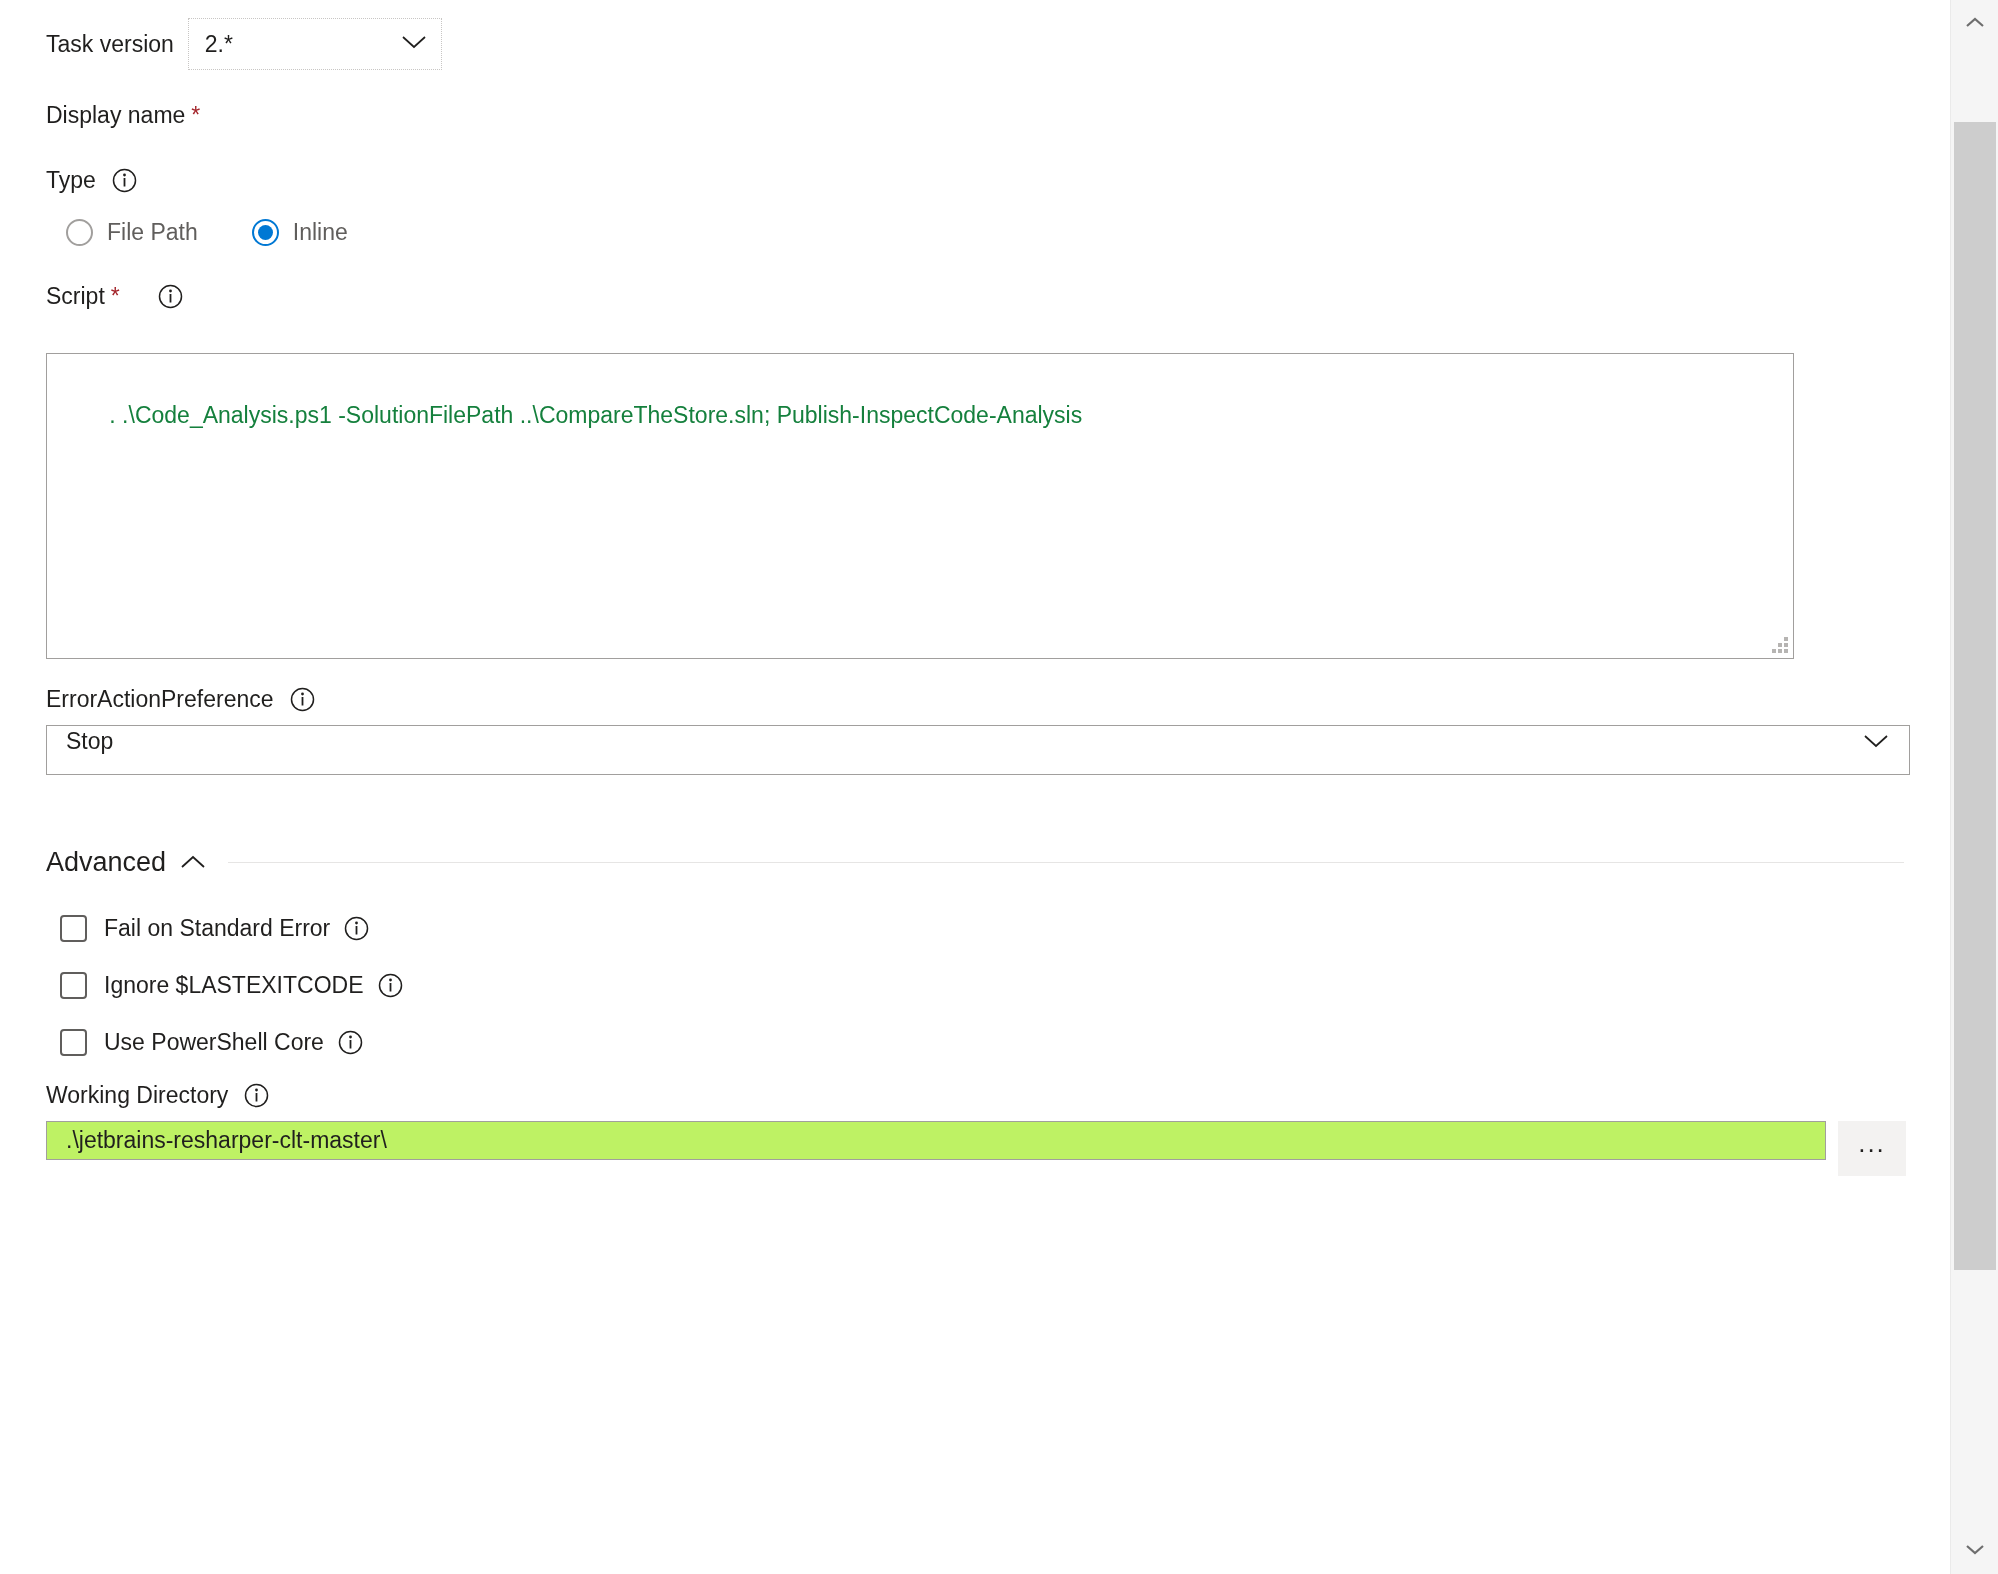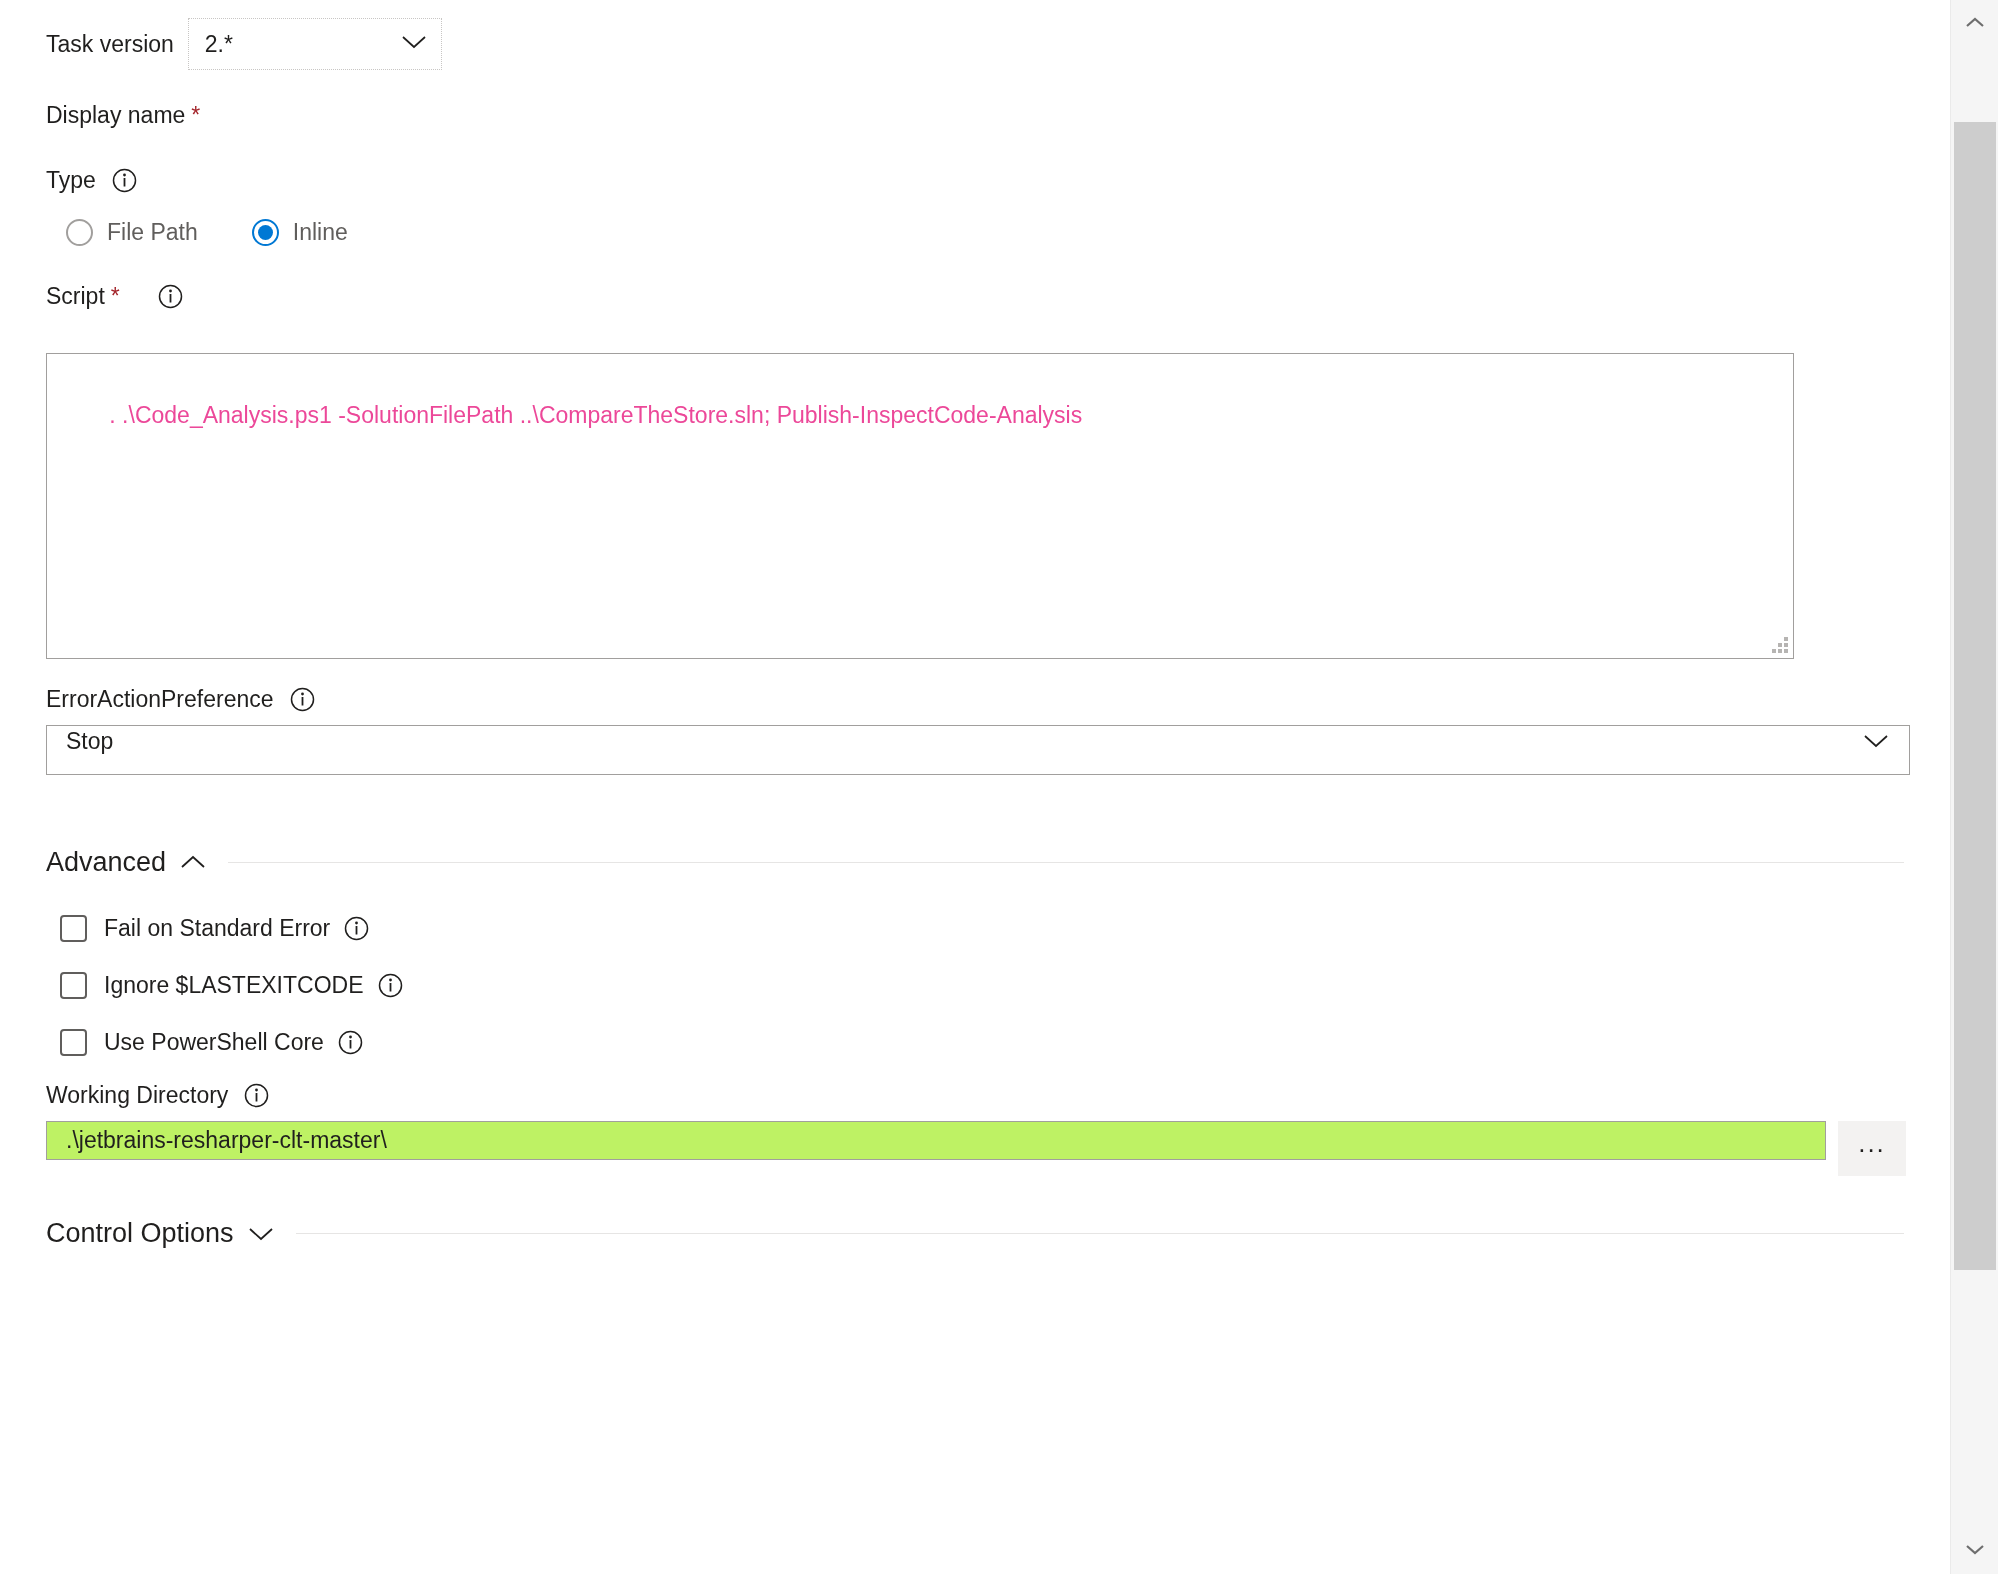--- a/index.html
+++ b/index.html
@@ -138,21 +138,21 @@
 
   
   .script-box {
     position: relative;
     width: 1748px;
     height: 306px;
     border: 1px solid #a19f9d;
     background: #ffffff;
     padding: 21px 0 0 24px;
     font-size: 23px;
-    color: #ec4899;
+    color: #15803d;
     white-space: pre-wrap;
     overflow: hidden;
     margin-top: 44px;
   }
   .resize-grip {
     position: absolute;
     right: 5px;
     bottom: 5px;
     width: 17px;
     height: 17px;
@@ -444,29 +444,20 @@
       </span>
     </div>
   </div>
   <div class="wd-row" style="margin-top:3px;">
     <div class="wd-input">
       <span>.\jetbrains-resharper-clt-master\</span>
     </div>
     <button class="wd-browse">...</button>
   </div>
 
-  <div class="section-header" style="padding-top:44px;">
-    <span class="section-title">Control Options</span>
-    <span class="section-chevron">
-      <svg width="26" height="16" viewBox="0 0 26 16" fill="none">
-          <path d="M2 3 L13 13 L24 3" stroke="#201f1e" stroke-width="1.8" fill="none"></path>
-        </svg>
-    </span>
-    <span class="section-rule"></span>
-  </div>
 
 </div>
 
 <div class="scrollbar">
   <div class="sb-arrow up">
     <span>
       <svg width="20" height="12" viewBox="0 0 20 12" fill="none">
           <path d="M2 9 L10 2 L18 9" stroke="#6e6e6e" stroke-width="2.2" fill="none"></path>
         </svg>
     </span>

